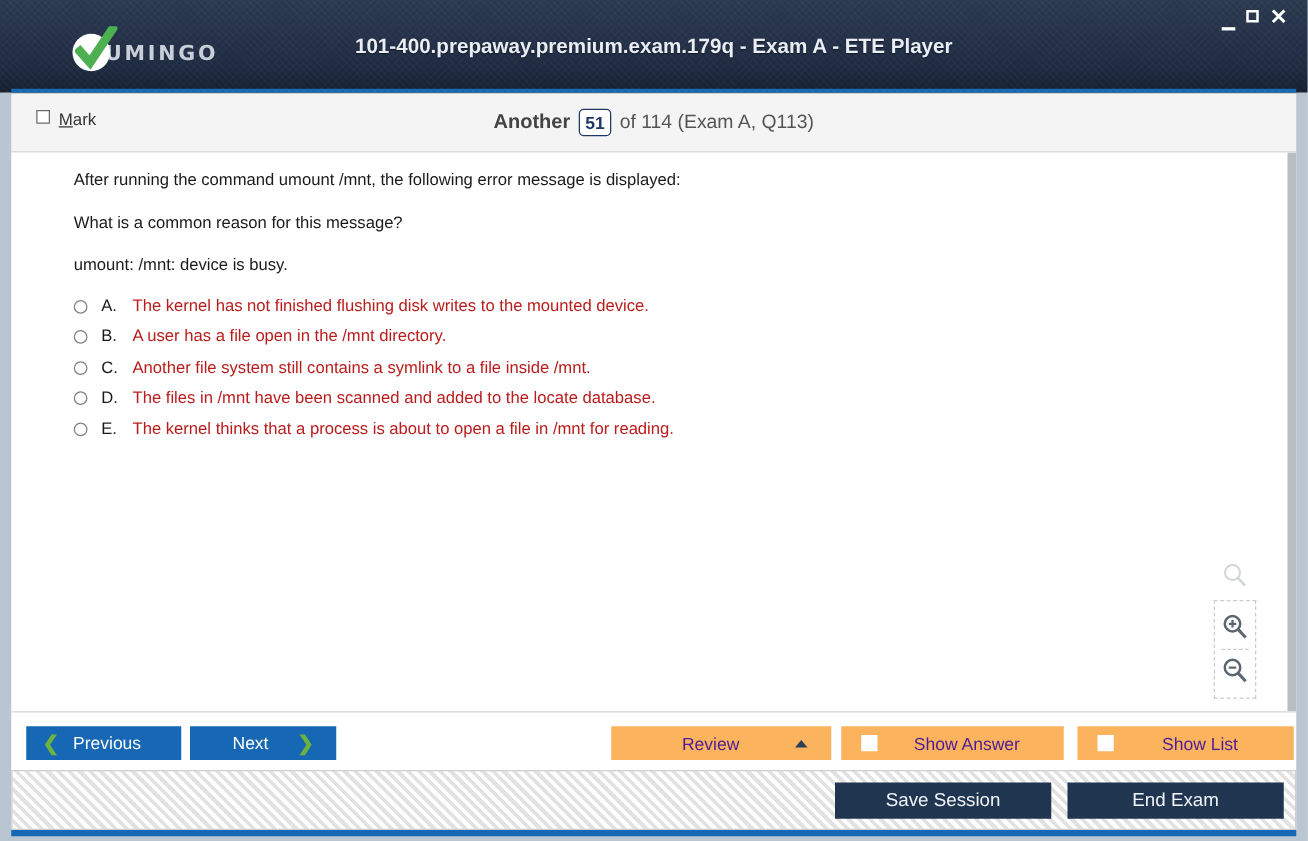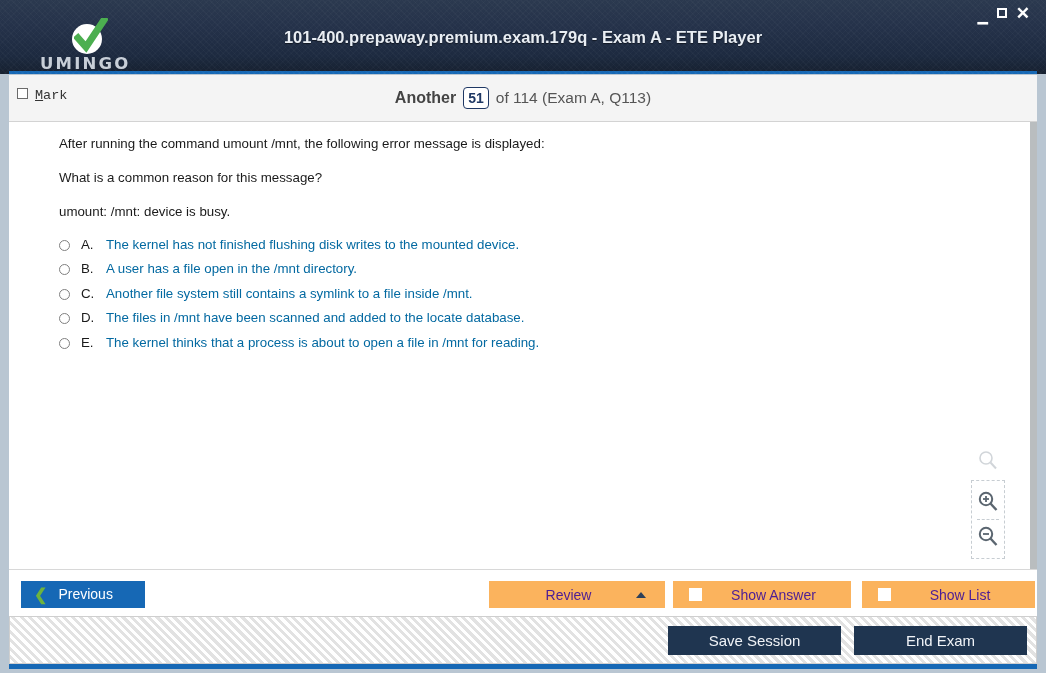--- a/index.html
+++ b/index.html
@@ -28,22 +28,22 @@
     background-image:
       repeating-linear-gradient(45deg, rgba(255,255,255,.022) 0 1px, transparent 1px 4px),
       repeating-linear-gradient(-45deg, rgba(255,255,255,.018) 0 1px, transparent 1px 4px);
     pointer-events:none;
   }
   #titlebar-bottomline {
     position:absolute; left:9px; top:71px; width:1028px; height:4px;
     background:#1668b5;
   }
   #logo {
-    position:absolute; left:44px; top:24px; height:36px;
-    display:flex; align-items:center; z-index:3;flex-direction:column;
+    position:absolute; left:58px; top:24px; height:36px;
+    display:flex; align-items:center; z-index:3;
   }
   #logo-mark {
     position:relative; width:30px; height:30px; border-radius:50%;
     background:#ffffff; flex:none;
   }
   #logo-mark svg{ position:absolute; left:2px; top:-6px; }
   #logo-text {
     color:#c8cfd8; font-size:16.5px; font-weight:bold;
     letter-spacing:2.2px; margin-left:-4px;
     font-family:"DejaVu Sans", sans-serif;
@@ -63,22 +63,22 @@
   #wc-max { font-size:12px; font-weight:bold; }
   #wc-max span{ display:inline-block; width:10px; height:10px; border:2px solid #fff; }
   #wc-close { font-size:17px; font-weight:bold; }
 
   
   #qheader {
     position:absolute; left:9px; top:75px; width:1028px; height:47px;
     background:#f4f4f4; border-bottom:1px solid #d3d3d3;
   }
   #mark-wrap {
-    position:absolute; left:8px; top:13px;
-    display:flex; align-items:flex-start; gap:7px;font-family:Liberation Mono, monospace;
+    position:absolute; left:20px; top:13px;
+    display:flex; align-items:flex-start; gap:7px;
   }
   #mark-box { width:11px; height:11px; border:1px solid #6b6b6b; background:#fff; }
   #mark-label { font-size:13.5px; color:#333; }
   #mark-label u { text-decoration:underline; }
   #qcounter {
     position:absolute; left:0; top:0; width:1028px; height:46px;
     display:flex; align-items:center; justify-content:center; gap:7px;
   }
   #q-word { font-size:16px; font-weight:bold; color:#444; }
   #q-num {
@@ -96,21 +96,21 @@
   }
   #content-inner { padding:13px 20px 0 22px; }
   .qline { font-size:13.3px; color:#1a1a1a; line-height:1.35; margin-bottom:16px; }
   #answers { margin-top:9px; }
   .opt { display:flex; align-items:flex-start; margin-bottom:9.5px; }
   .radio {
     width:11px; height:11px; border:1px solid #808080; border-radius:50%;
     background:#fff; flex:none; margin-top:3px;
   }
   .opt-letter { width:25px; margin-left:11px; font-size:13.3px; color:#1a1a1a; flex:none; }
-  .opt-text { font-size:13.3px; color:#0369a1; }
+  .opt-text { font-size:13.3px; color:#b91c1c; }
   #scroll-edge {
     position:absolute; right:0; top:0; width:7px; height:447px;
     background:#b9bdbf;
   }
 
   
   #zoomtools { position:absolute; right:32px; bottom:10px; width:34px; }
   #zoom-plain { display:block; margin:0 auto 8px auto; opacity:.45; }
   #zoom-panel {
     border:1px dashed #c7cdd2; background:#ffffff;
@@ -279,20 +279,24 @@
 
     <div id="scroll-edge"></div>
   </div>
 
   <div id="actionbar">
     <div class="btn-blue" id="btn-previous">
       <span class="chev">❮</span>
       <span class="lbl">Previous</span>
     </div>
 
+    <div class="btn-blue" id="btn-next">
+      <span class="lbl">Next</span>
+      <span class="chev">❯</span>
+    </div>
 
     <div class="btn-orange" id="btn-review">
       <span class="lbl">Review</span>
       <span class="tri"></span>
     </div>
 
     <div class="btn-orange" id="btn-show-answer">
       <span class="cbx"></span>
       <span class="lbl2">Show Answer</span>
     </div>

